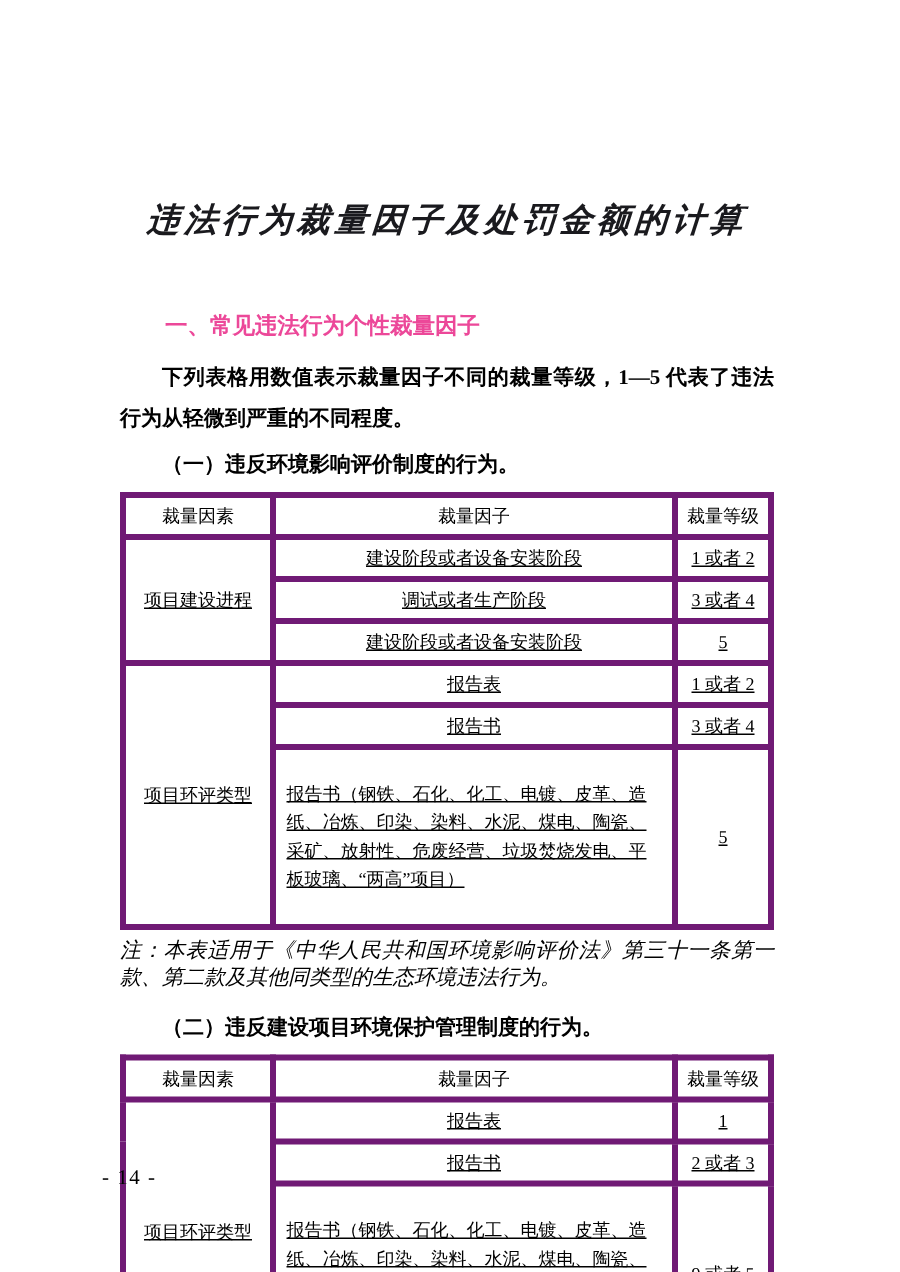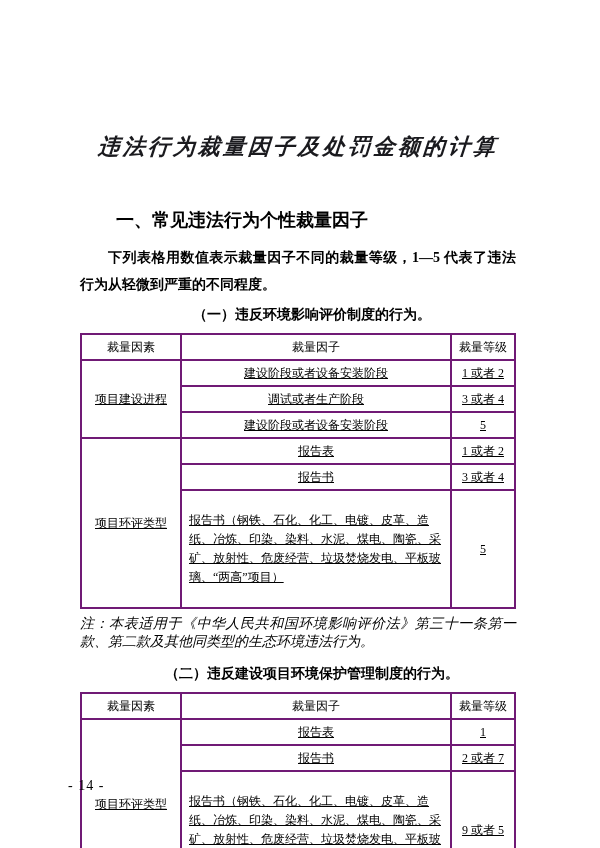--- a/index.html
+++ b/index.html
@@ -24,50 +24,49 @@
     text-align: center;
     font-size: 22px;
     font-weight: bold;
     font-style: italic;
     letter-spacing: 3px;
     color: #1a1a1e;
     transform: skewX(-4deg);
   }
   .section-heading {
     margin: 0 0 12px 0;
-    font-size: 18px;
+    font-size: 15px;
     font-weight: bold;
     text-indent: 2em;
-    color: #000000;
+    color: #ec4899;
   }
   .intro {
     margin: 0 0 8px 0;
     font-size: 14px;
     line-height: 27px;
     text-indent: 2em;
     text-align: justify;
     font-weight: bold;
   }
   .sub-heading {
     margin: 0 0 9px 0;
     font-size: 14px;
     font-weight: bold;
     text-indent: 2em;
-    text-align: center;
   }
   table.factor-table {
     width: 100%;
     border-collapse: collapse;
     table-layout: fixed;
     font-size: 12px;
     margin: 0 0 6px 0;
   }
   table.factor-table th,
   table.factor-table td {
-    border: 2px solid #701a75;
+    border: 4px solid #701a75;
     padding: 3px 6px;
     text-align: center;
     vertical-align: middle;
     line-height: 17px;
     font-weight: normal;
     word-break: break-all;
   }
   table.factor-table th {
     height: 18px;
   }
@@ -176,21 +175,21 @@
         </tr>
       </thead>
       <tbody>
         <tr>
           <td rowspan="3">项目环评类型</td>
           <td>报告表</td>
           <td>1</td>
         </tr>
         <tr>
           <td>报告书</td>
-          <td>2 或者 7</td>
+          <td>2 或者 3</td>
         </tr>
         <tr>
           <td class="left">报告书（钢铁、石化、化工、电镀、皮革、造纸、冶炼、印染、染料、水泥、煤电、陶瓷、采矿、放射性、危废经营、垃圾焚烧发电、平板玻璃、“两高”项目）</td>
           <td>9 或者 5</td>
         </tr>
       </tbody>
     </table>
 
   </div>
 

